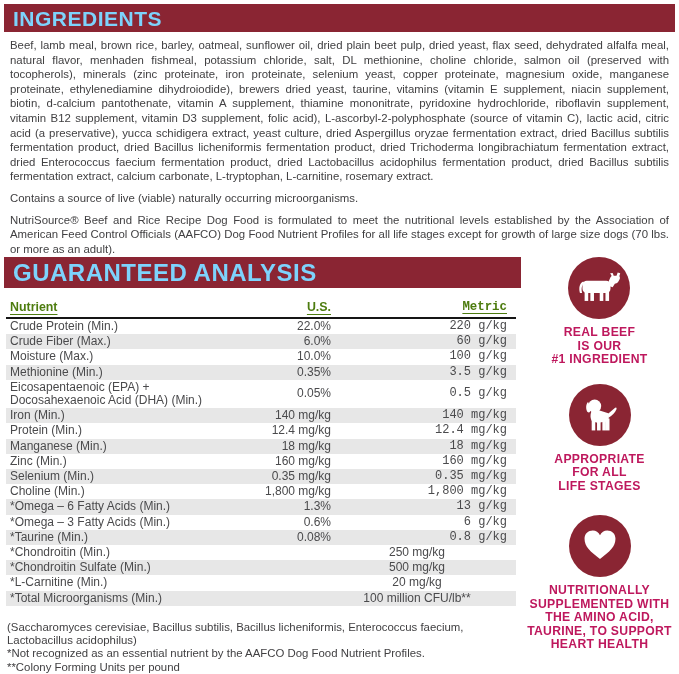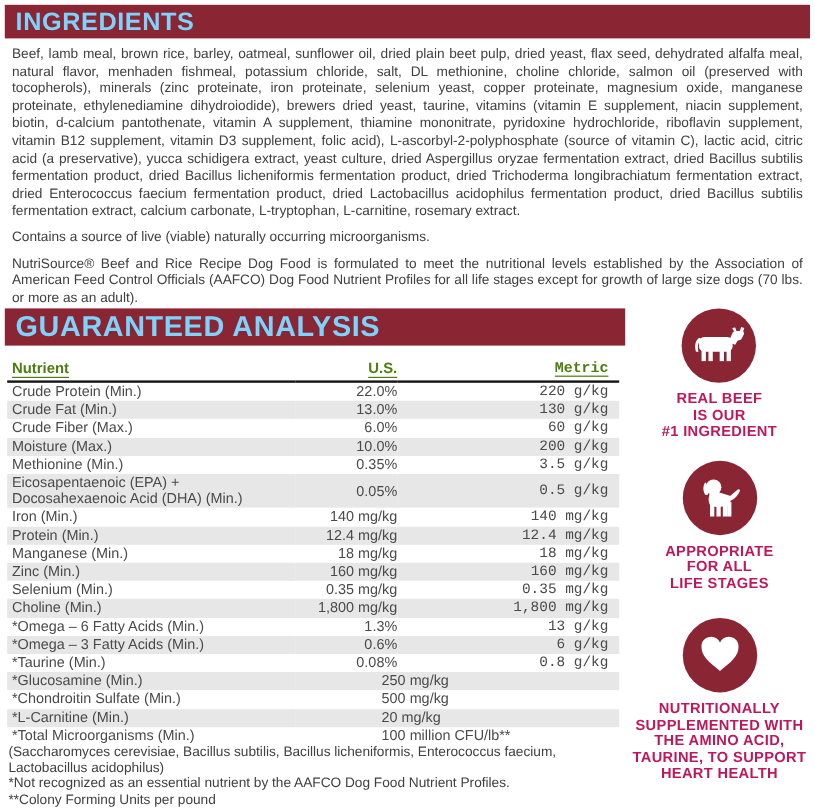--- a/index.html
+++ b/index.html
@@ -19,21 +19,21 @@
   .just { text-align:justify; }
 
   table.ga-table { position:absolute; left:6px; top:300px; width:510px; border-collapse:collapse; font-size:12px; color:#4A4A4C; }
   .ga-table th { font-size:12.4px; font-weight:bold; color:#4d7c0f; text-decoration:underline; text-underline-offset:3px; padding-bottom:3px; }
   .ga-table thead tr { border-bottom:2.5px solid #151515; }
   .ga-table col.c1 { width:240px; } .ga-table col.c2 { width:85px; } .ga-table col.c3 { width:185px; }
   .ga-table td { padding-top:1px; padding-bottom:1px; line-height:13.2px; }
   .ga-table .c1 { text-align:left; padding-left:4px; }
   .ga-table .c2 { text-align:right; }
   .ga-table .c3 { text-align:right; padding-right:9px;font-family:Liberation Mono, monospace; }
-  .ga-table td.merged { padding-left:72px; }
+  .ga-table td.merged { text-align:center; padding-left:72px; }
   .ga-table tbody tr:nth-child(even) { background:#E7E7E7; }
 
   .footnotes { position:absolute; left:7px; top:621px; width:525px; font-size:11.4px; line-height:13.2px; }
 
   .sidebar { position:absolute; left:524px; top:257px; width:151px; display:flex; flex-direction:column; align-items:center; text-align:center; }
   .badge { display:flex; flex-direction:column; align-items:center; }
   .badge + .badge { margin-top:17px; }
   .badge:last-child { margin-top:22px; }
   .badge-circle { width:62px; height:62px; border-radius:50%; background:#8A2533; display:flex; align-items:center; justify-content:center; }
   .badge-caption { margin-top:7px; font-weight:bold; font-size:12.2px; line-height:13.5px; letter-spacing:0.3px; color:#be185d; white-space:pre-line; }
@@ -71,33 +71,28 @@
         <th class="c3">Metric</th>
       </tr>
     </thead>
     <tbody>
       <tr>
         <td class="c1">Crude Protein (Min.)</td>
         <td class="c2">22.0%</td>
         <td class="c3">220 g/kg</td>
       </tr>
       <tr>
-        <td class="c1">Crude Fat (Min.)</td>
-        <td class="c2">13.0%</td>
-        <td class="c3">130 g/kg</td>
-      </tr>
-      <tr>
         <td class="c1">Crude Fiber (Max.)</td>
         <td class="c2">6.0%</td>
         <td class="c3">60 g/kg</td>
       </tr>
       <tr>
         <td class="c1">Moisture (Max.)</td>
         <td class="c2">10.0%</td>
-        <td class="c3">200 g/kg</td>
+        <td class="c3">100 g/kg</td>
       </tr>
       <tr>
         <td class="c1">Methionine (Min.)</td>
         <td class="c2">0.35%</td>
         <td class="c3">3.5 g/kg</td>
       </tr>
       <tr>
         <td class="c1"><span>Eicosapentaenoic (EPA) +</span><br><span>Docosahexaenoic Acid (DHA) (Min.)</span></td>
         <td class="c2">0.05%</td>
         <td class="c3">0.5 g/kg</td>
@@ -141,21 +136,21 @@
         <td class="c1">*Omega – 3 Fatty Acids (Min.)</td>
         <td class="c2">0.6%</td>
         <td class="c3">6 g/kg</td>
       </tr>
       <tr>
         <td class="c1">*Taurine (Min.)</td>
         <td class="c2">0.08%</td>
         <td class="c3">0.8 g/kg</td>
       </tr>
       <tr>
-        <td class="c1">*Glucosamine (Min.)</td>
+        <td class="c1">*Chondroitin (Min.)</td>
         <td class="merged" colspan="2">250 mg/kg</td>
       </tr>
       <tr>
         <td class="c1">*Chondroitin Sulfate (Min.)</td>
         <td class="merged" colspan="2">500 mg/kg</td>
       </tr>
       <tr>
         <td class="c1">*L-Carnitine (Min.)</td>
         <td class="merged" colspan="2">20 mg/kg</td>
       </tr>

